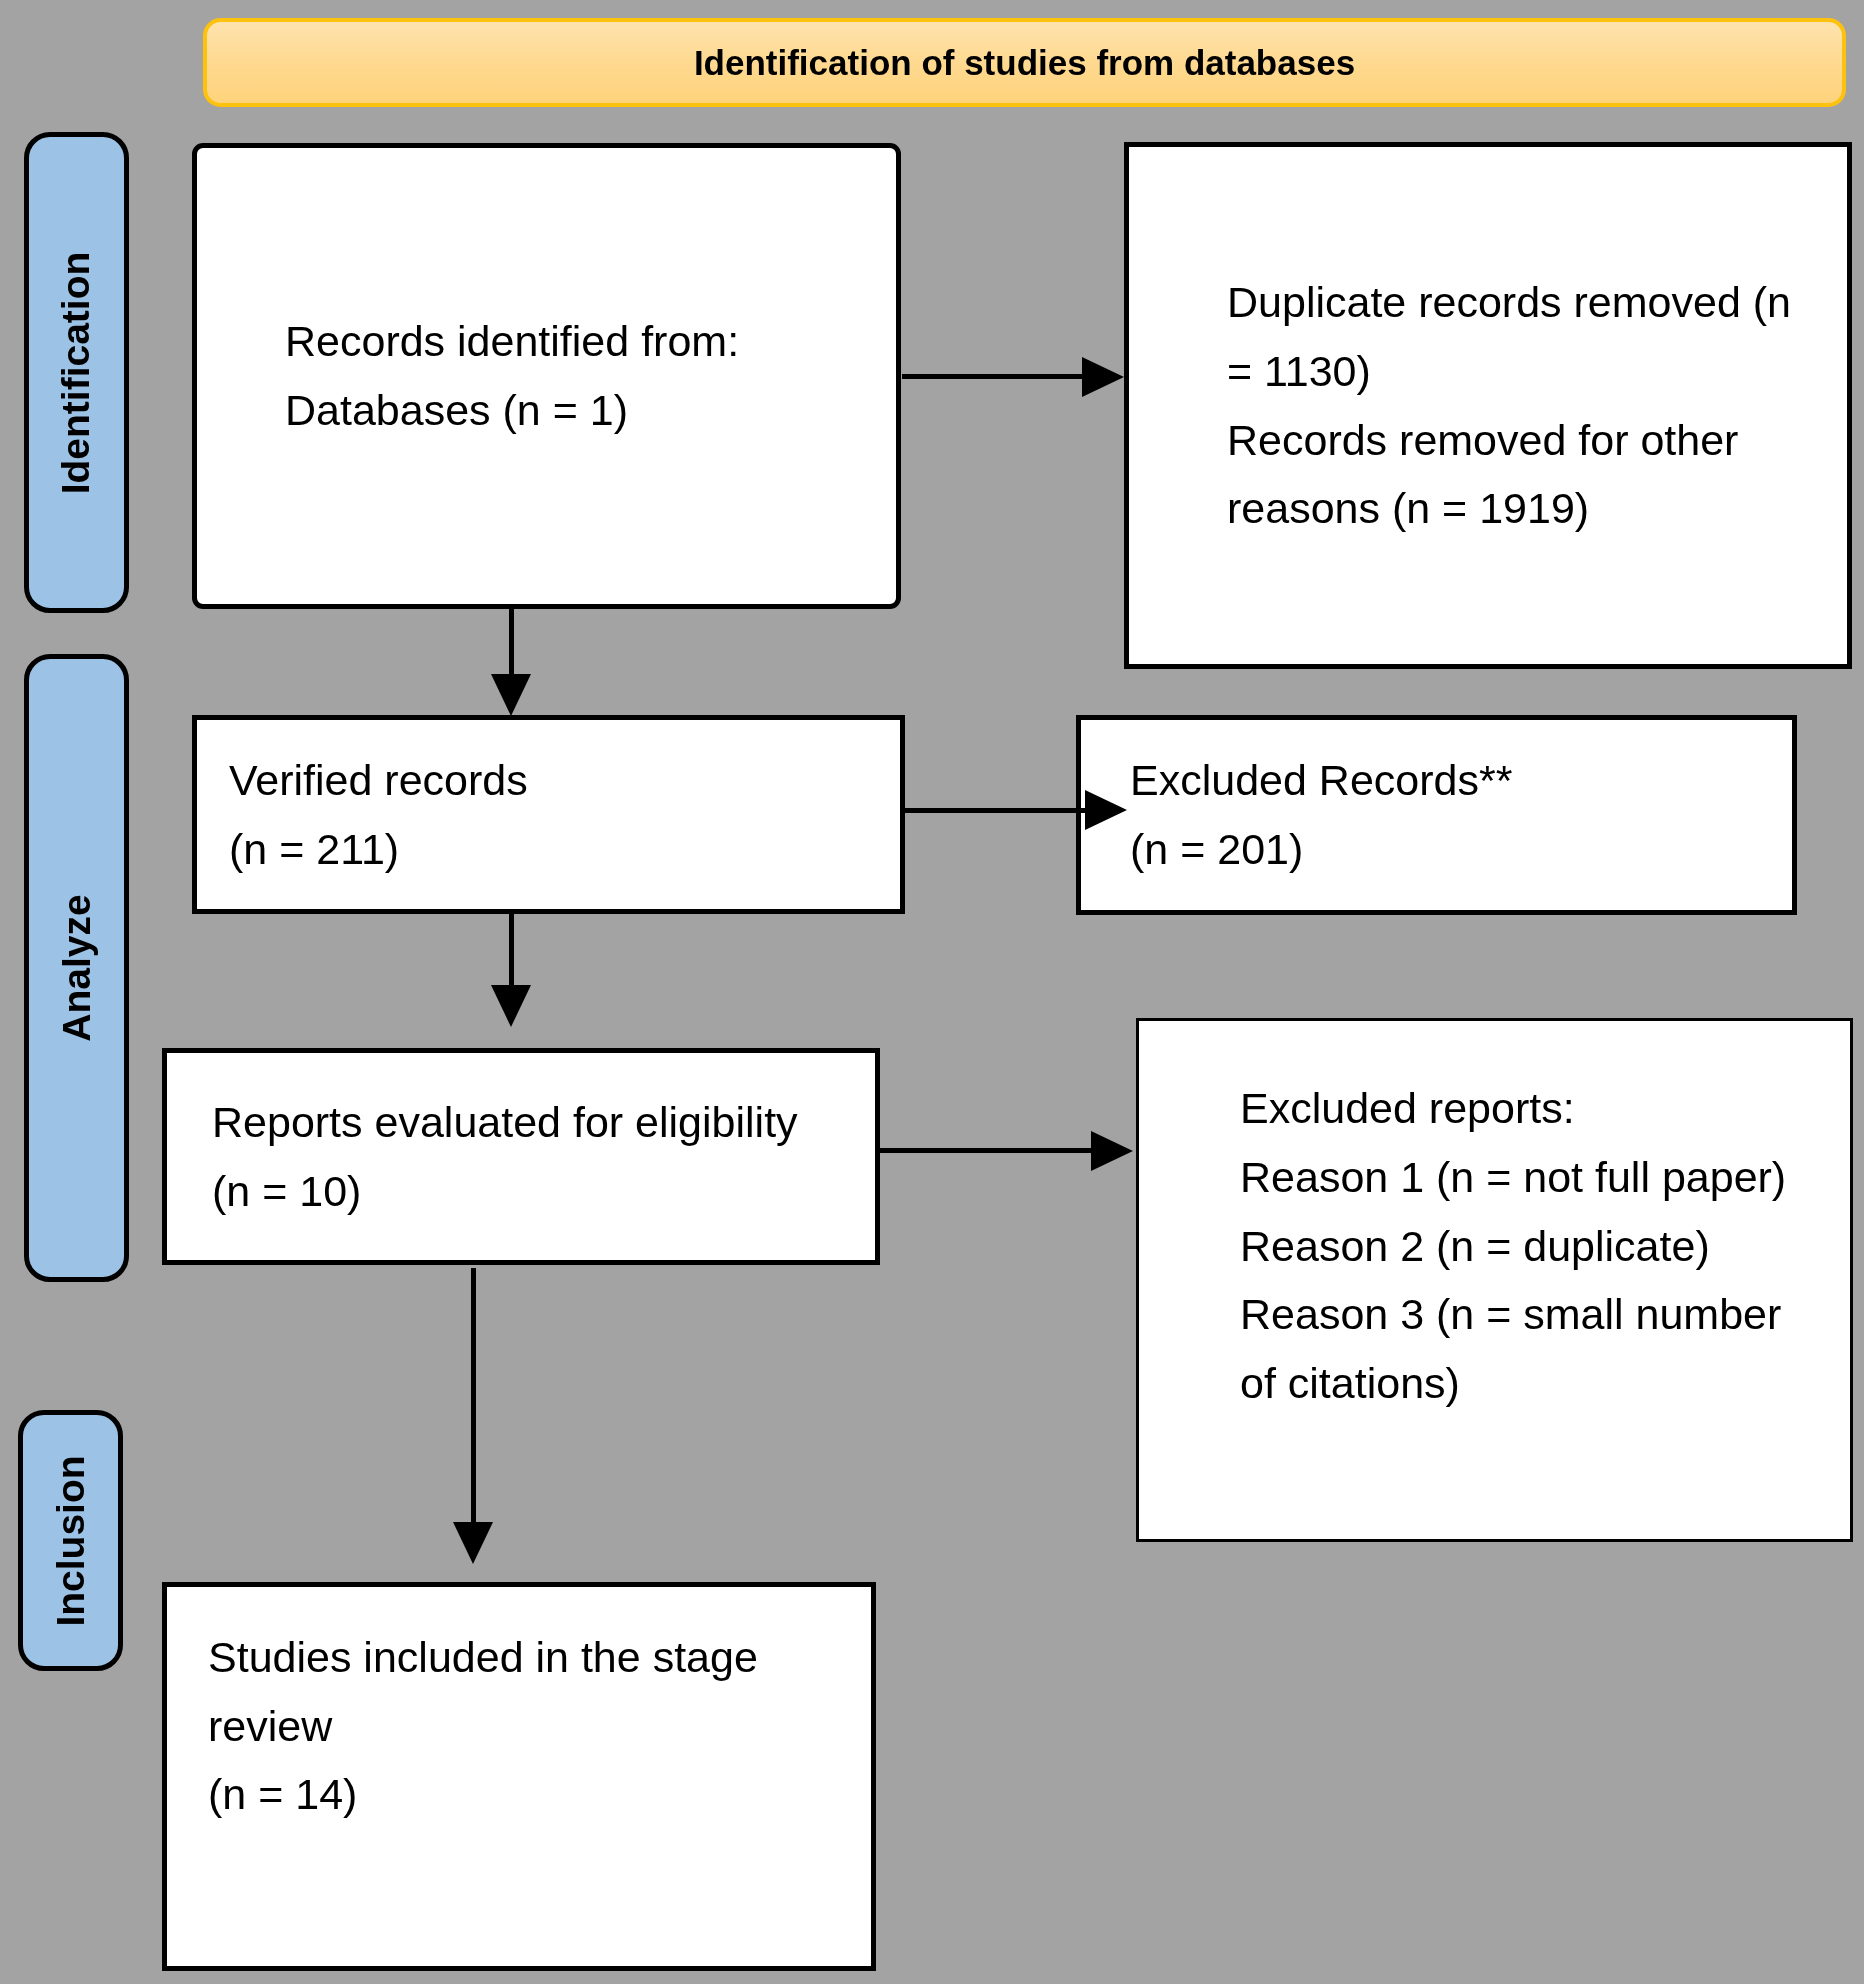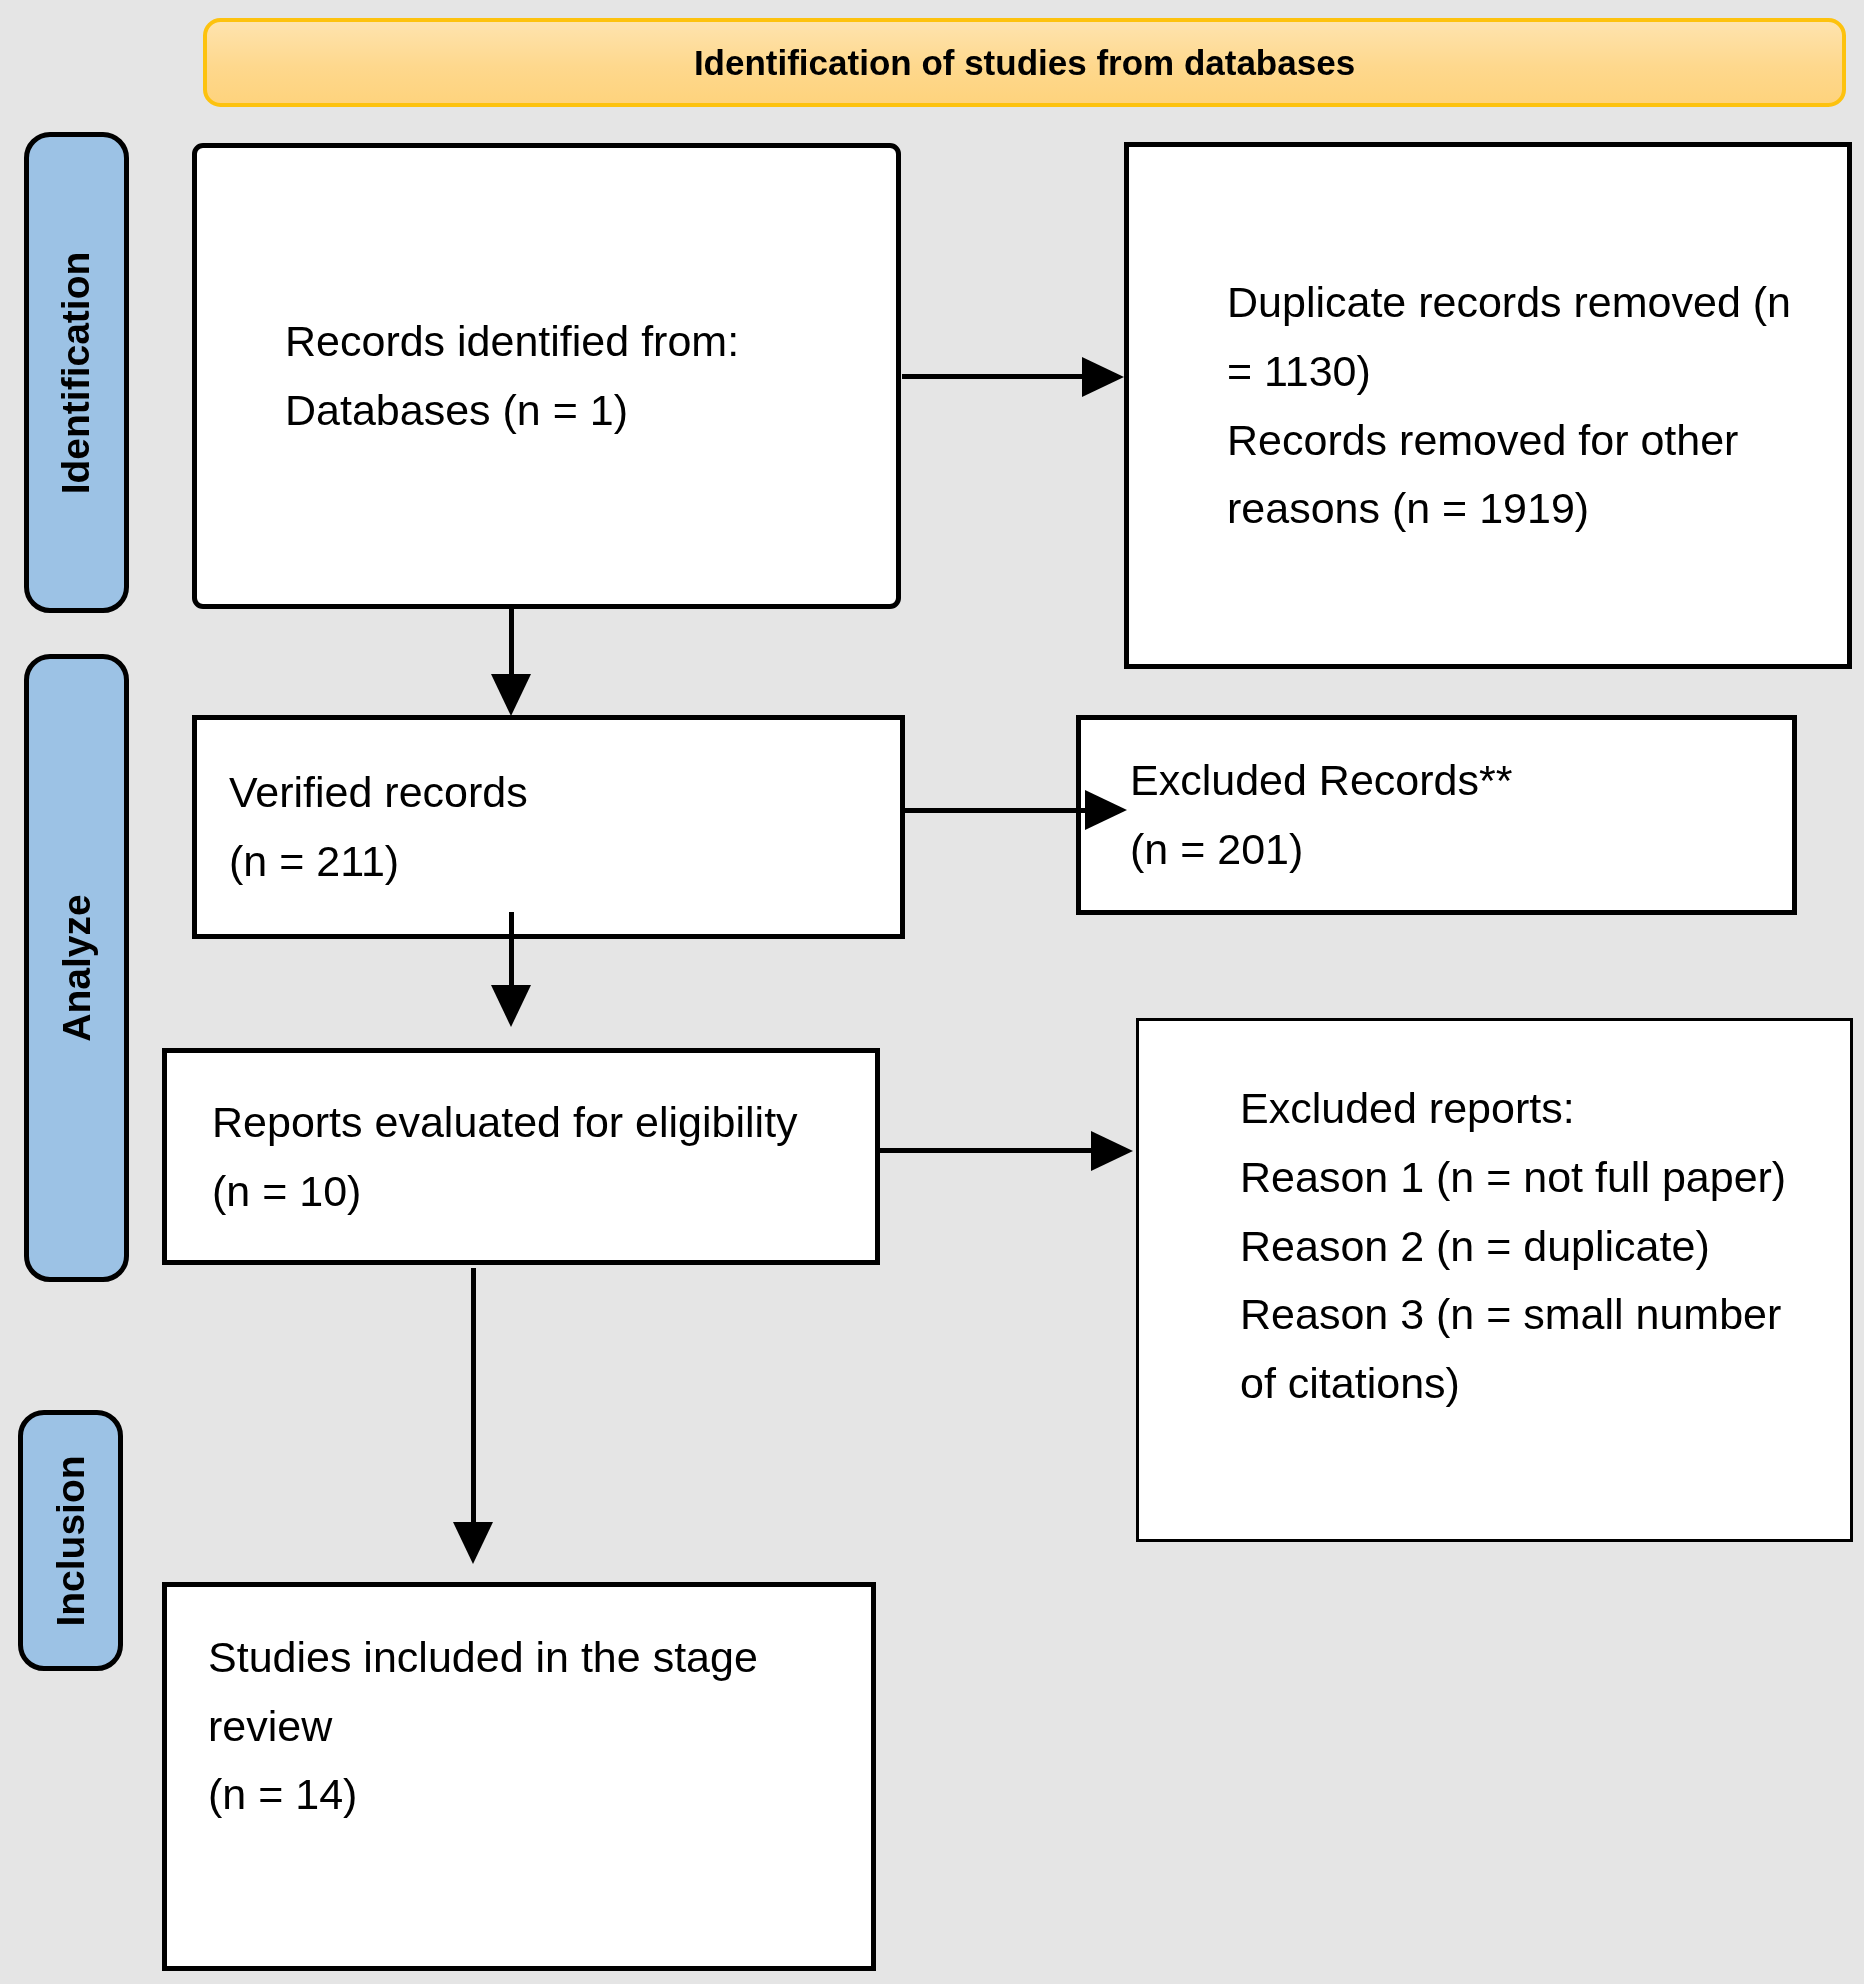--- a/index.html
+++ b/index.html
@@ -5,21 +5,21 @@
   html, body {
     margin: 0;
     padding: 0;
     background: #ffffff;
     font-family: "Liberation Sans", sans-serif;
   }
   #canvas {
     position: relative;
     width: 1864px;
     height: 1985px;
-    background: #e5e5e5;
+    background: #a3a3a3;
     overflow: hidden;
   }
 
   
   .banner {
     position: absolute;
     left: 203px; top: 18px;
     width: 1643px; height: 89px;
     box-sizing: border-box;
     border: 4px solid #FDC20E;
@@ -67,21 +67,21 @@
     justify-content: center;
   }
   .fbox .box-text {
     white-space: pre-line;
     font-size: 43px;
     line-height: 1.6;
     color: #000000;
   }
   #box-records-identified { left: 192px;  top: 143px;  width: 709px; height: 466px; padding-left: 88px; padding-right: 27px; border-radius: 11px; }
   #box-duplicates-removed { left: 1124px; top: 142px;  width: 728px; height: 527px; padding-left: 98px; padding-right: 20px; }
-  #box-verified-records   { left: 192px;  top: 715px; width: 713px; height: 224px; padding-left: 32px;  padding-right: 20px; }
+  #box-verified-records   { left: 192px;  top: 715px; width: 713px; height: 199px; padding-left: 32px;  padding-right: 20px; }
   #box-excluded-records   { left: 1076px; top: 715px; width: 721px; height: 200px; padding-left: 49px;  padding-right: 20px; }
   #box-reports-evaluated  { left: 162px;  top: 1048px; width: 718px; height: 217px; padding-left: 45px;  padding-right: 4px; }
   #box-excluded-reports   { left: 1136px; top: 1018px; width: 717px; height: 524px; padding-left: 101px; padding-right: 20px; padding-bottom: 68px; border-width: 3.4px; }
   #box-studies-included   { left: 162px;  top: 1582px; width: 714px; height: 389px; padding-left: 41px;  padding-right: 20px; padding-bottom: 101px; }
 
   
   .hline, .vline {
     position: absolute;
     background: #000000;
   }

